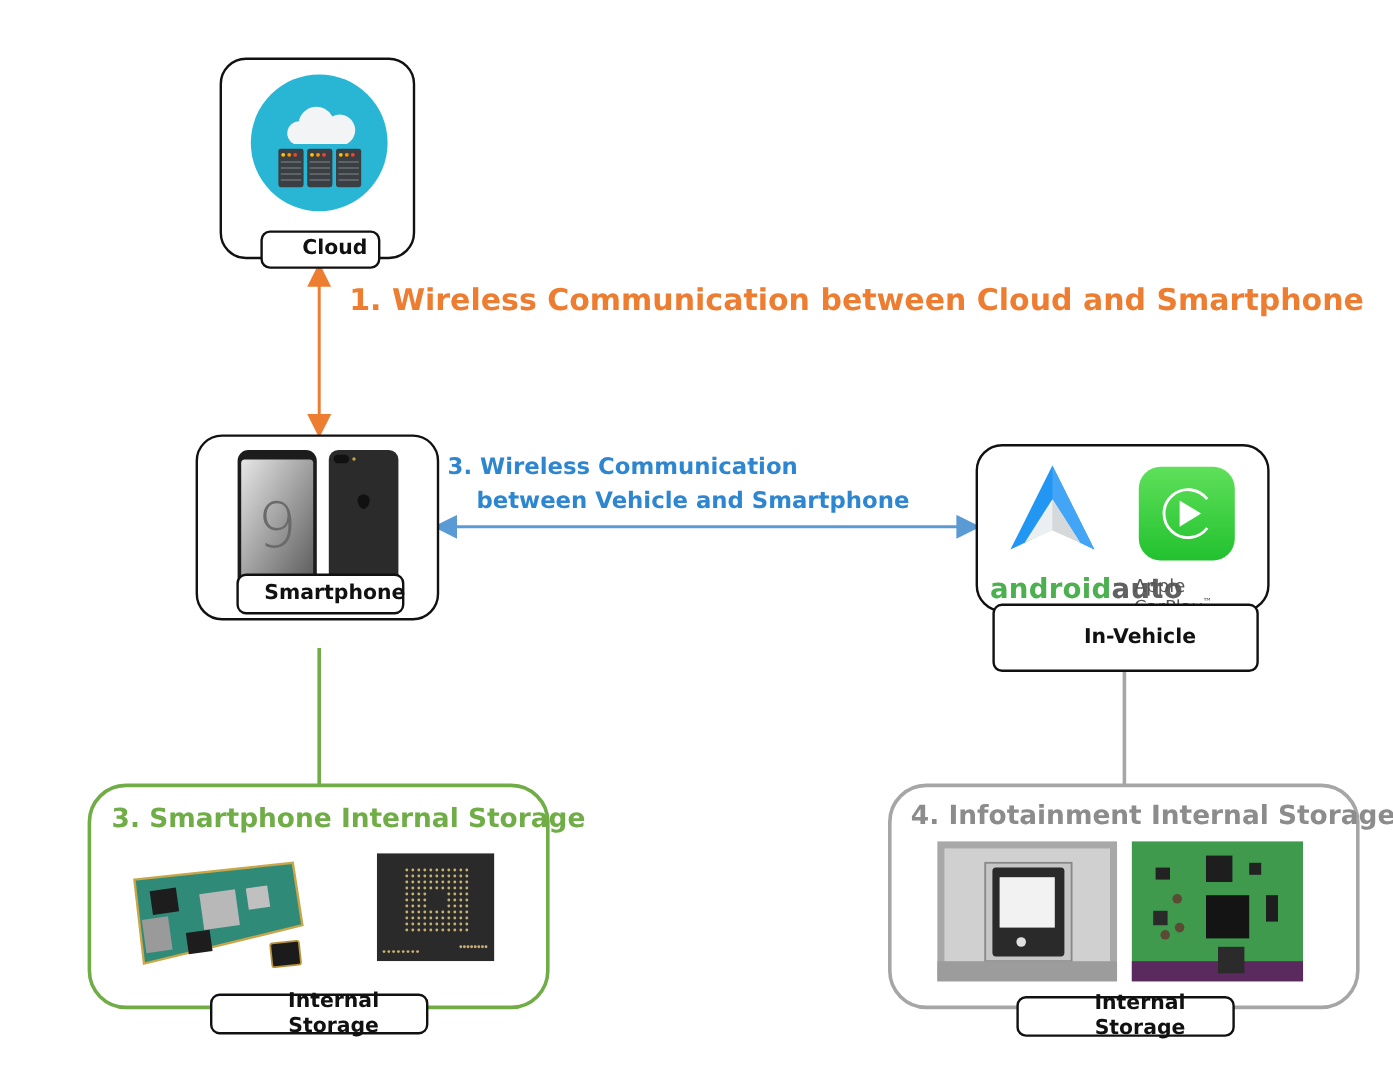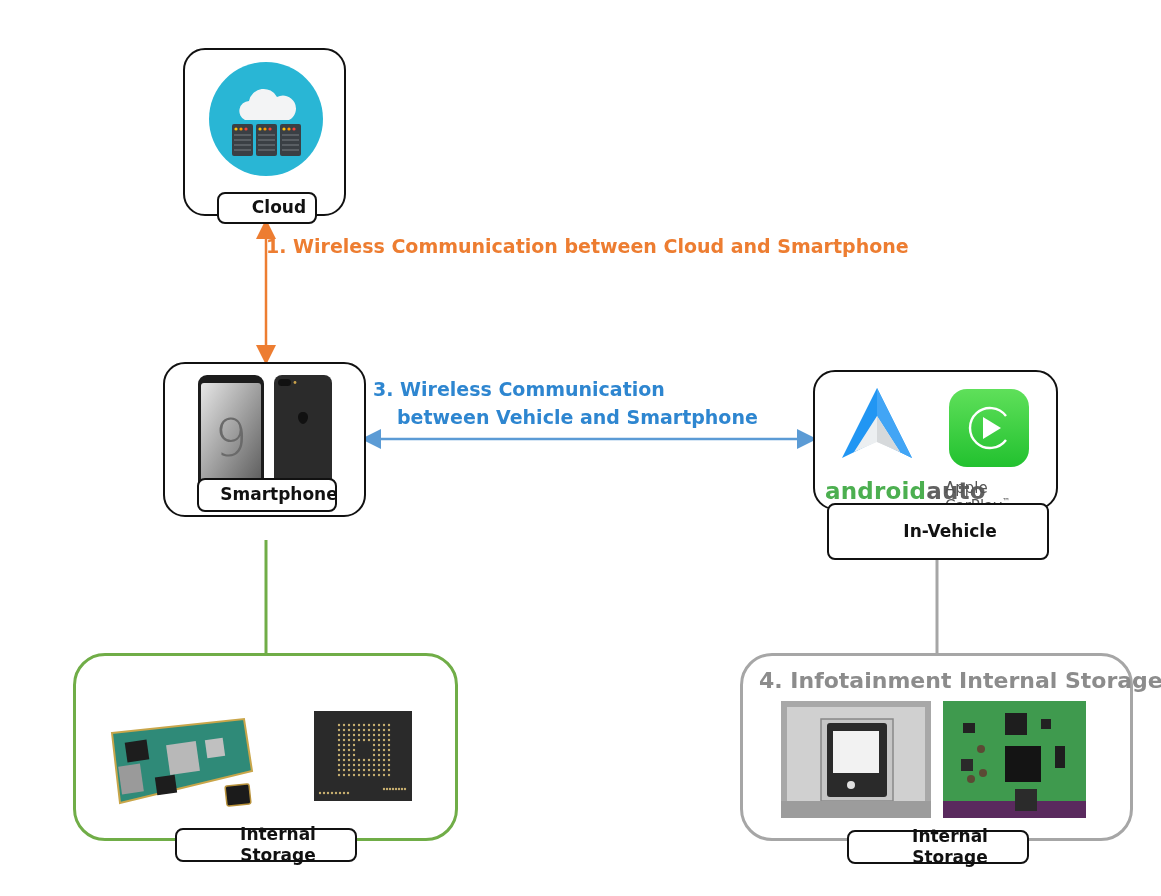--- a/index.html
+++ b/index.html
@@ -68,21 +68,21 @@
         <line x1="75" y1="75" x2="92" y2="75"></line>
           <line x1="75" y1="80" x2="92" y2="80"></line>
           <line x1="75" y1="85" x2="92" y2="85"></line>
           <line x1="75" y1="90" x2="92" y2="90"></line>
       </g>
     </g>
   </svg>
 </div>
 <div class="label-box" style="left:217px;top:192px;width:100px;height:32px;">Cloud</div>
 
-<div class="conn-text" style="left:266px;top:235px;font-size:19px;color:#ED7D31;">1. Wireless Communication between Cloud and Smartphone</div>
+<div class="conn-text" style="left:291px;top:235px;font-size:25px;color:#ED7D31;">1. Wireless Communication between Cloud and Smartphone</div>
 
 <div class="node-box" style="left:163px;top:362px;width:203px;height:155px;">
   <svg class="abs" style="left:32px;top:10px;" width="68" height="122" viewBox="0 0 68 122">
     <defs>
         <linearGradient id="s9g" x1="0" y1="0" x2="1" y2="1">
           <stop offset="0" stop-color="#e6e6e6"></stop>
           <stop offset="1" stop-color="#5a5a5a"></stop>
         </linearGradient>
       </defs>
     <rect x="1" y="1" width="66" height="120" rx="9" fill="#1c1c1c"></rect>
@@ -124,20 +124,21 @@
   </div>
   <div class="abs" style="left:130px;top:107px;font-size:15px;color:#555;">
     <span>Apple CarPlay</span><span style="font-size:8px;vertical-align:top;">™</span>
   </div>
 </div>
 <div class="label-box" style="left:827px;top:503px;width:222px;height:57px;flex-direction:column;">
   <span>In-Vehicle</span>
 </div>
 
 <div class="storage-box" style="left:73px;top:653px;width:385px;height:188px;border-color:#70AD47;">
+  <div class="storage-title" style="left:17px;top:14px;color:#70AD47;">3. Smartphone Internal Storage</div>
 
   <svg class="abs" style="left:30px;top:55px;" width="150" height="100" viewBox="0 0 150 100">
     <path d="M6 22 L138 8 L146 60 L14 92 Z" fill="#2f8a78"></path>
     <path d="M6 22 L138 8 L146 60 L14 92 Z" fill="none" stroke="#c9a64a" stroke-width="2"></path>
     <rect x="62" y="32" width="30" height="30" fill="#b8b8b8" transform="rotate(-8 77 47)"></rect>
     <rect x="100" y="28" width="18" height="18" fill="#c0c0c0" transform="rotate(-8 109 37)"></rect>
     <rect x="20" y="30" width="22" height="20" fill="#1d1d1d" transform="rotate(-8 31 40)"></rect>
     <rect x="50" y="65" width="20" height="18" fill="#1d1d1d" transform="rotate(-8 60 74)"></rect>
     <rect x="14" y="54" width="22" height="28" fill="#9a9a9a" transform="rotate(-8 25 68)"></rect>
   </svg>

